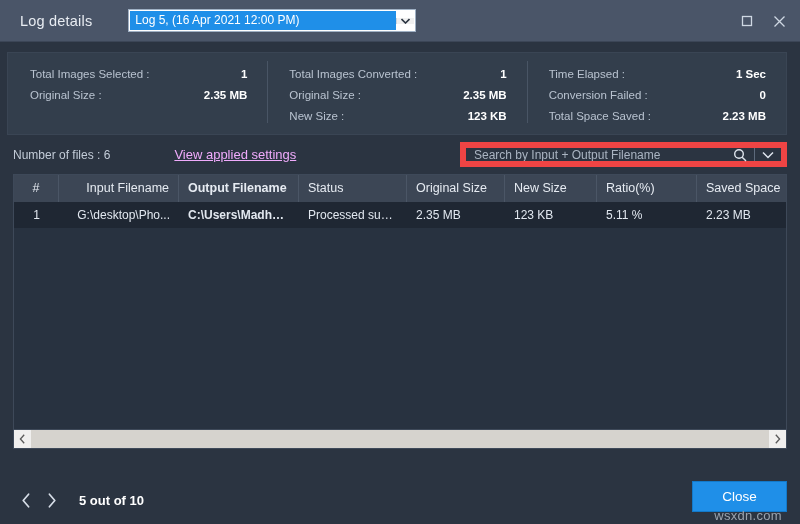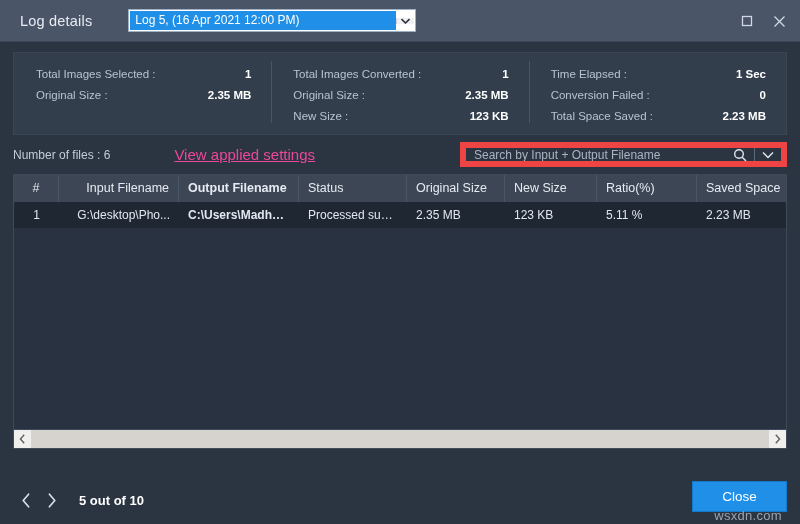--- a/index.html
+++ b/index.html
@@ -86,21 +86,21 @@
     display: flex;
     align-items: center;
     justify-content: center;
     color: #cfd8e3;
   }
   .win-btn svg { display: block; }
 
   
   .stats-wrap {
     flex: 0 0 auto;
-    padding: 10px 13px 0 13px;
+    padding: 10px 13px 0 7px;
   }
   .stats-panel {
     background: #333e4c;
     border: 1px solid #3a4554;
     height: 83px;
     display: flex;
     align-items: flex-start;
     padding: 11px 0 0 0;
   }
   .stats-col {
@@ -137,22 +137,22 @@
     padding: 0 13px;
     position: relative;
   }
   .files-count {
     font-size: 12px;
     color: #c3ccd8;
     white-space: nowrap;
   }
   .view-settings {
     margin-left: 64px;
-    font-size: 15px;
-    color: #ec4899;
+    font-size: 13px;
+    color: #f0abfc;
     text-decoration: underline;
     white-space: nowrap;
   }
   .search-box {
     position: absolute;
     right: 13px;
     top: 7px;
     width: 327px;
     height: 25px;
     background: #2b3441;

